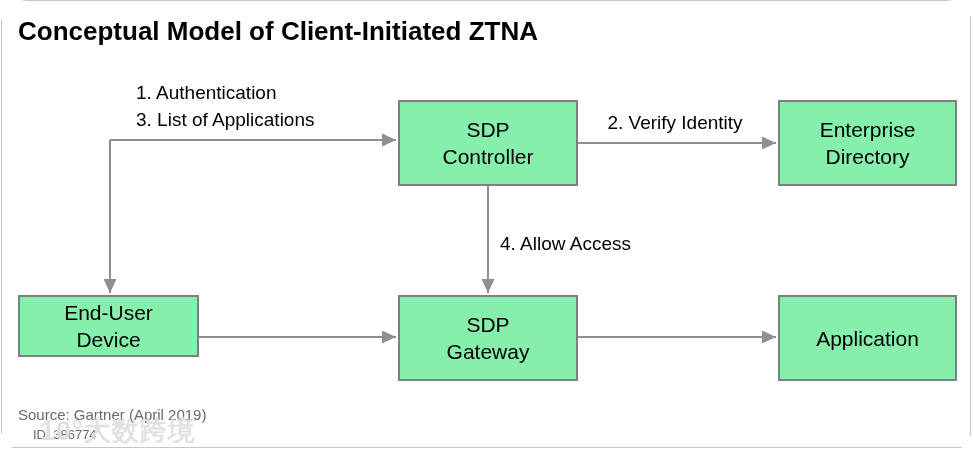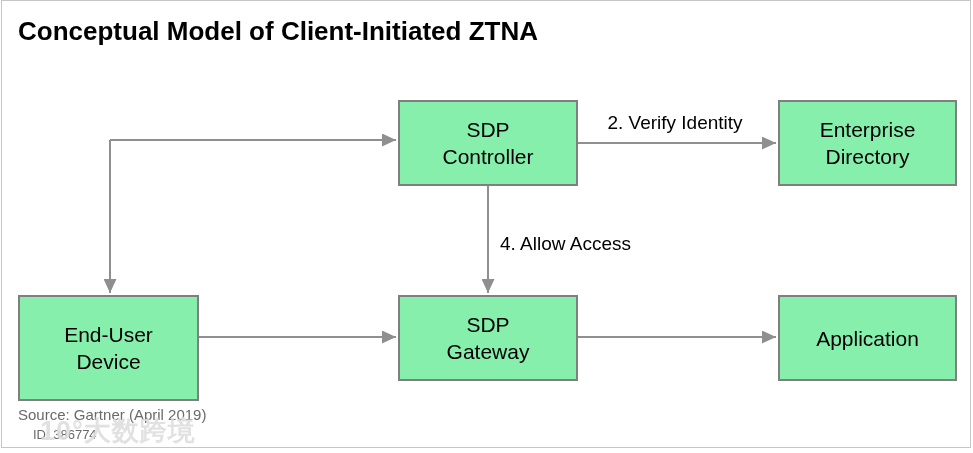--- a/index.html
+++ b/index.html
@@ -3,20 +3,21 @@
 <meta charset="utf-8">
 <style>
   html, body { margin: 0; padding: 0; background: #ffffff; }
   .canvas {
     position: relative;
     width: 973px;
     height: 453px;
     background: #ffffff;
     font-family: "Liberation Sans", sans-serif;
     overflow: hidden;
+    border-radius: 28px;
   }
   .frame {
     position: absolute;
     left: 1px; top: 0; width: 968px; height: 446px;
     border: 1px solid #c6c6c6;
     pointer-events: none;
   }
   .page-title {
     position: absolute;
     left: 18px; top: 16px;
@@ -37,21 +38,21 @@
   }
   .node-label {
     font-size: 21px;
     line-height: 27px;
     color: #000000;
     text-align: center;
     white-space: pre-line;
   }
   .node-sdp-controller      { left: 398px; top: 100px; width: 180px; height: 86px; }
   .node-enterprise-directory{ left: 778px; top: 100px; width: 179px; height: 86px; align-items: center; }
-  .node-end-user-device     { left: 18px;  top: 295px; width: 181px; height: 106px; }
+  .node-end-user-device     { left: 18px;  top: 295px; width: 181px; height: 62px; }
   .node-sdp-gateway         { left: 398px; top: 295px; width: 180px; height: 86px; }
   .node-application         { left: 778px; top: 295px; width: 179px; height: 86px; }
 
   .edge-label {
     position: absolute;
     font-size: 19px;
     line-height: 27px;
     color: #000000;
     white-space: pre-line;
   }
@@ -126,20 +127,22 @@
 Device</span>
   </div>
   <div class="node node-sdp-gateway">
     <span class="node-label">SDP
 Gateway</span>
   </div>
   <div class="node node-application">
     <span class="node-label">Application</span>
   </div>
 
+  <div class="edge-label edge-label-auth">1. Authentication
+3. List of Applications</div>
   <div class="edge-label edge-label-verify">2. Verify Identity</div>
   <div class="edge-label edge-label-allow">4. Allow Access</div>
 
   <div class="source-text">Source: Gartner (April 2019)</div>
   <div class="id-text">ID: 386774</div>
   <div class="watermark">10°大数跨境</div>
 
 </div>
 
 </body></html>

